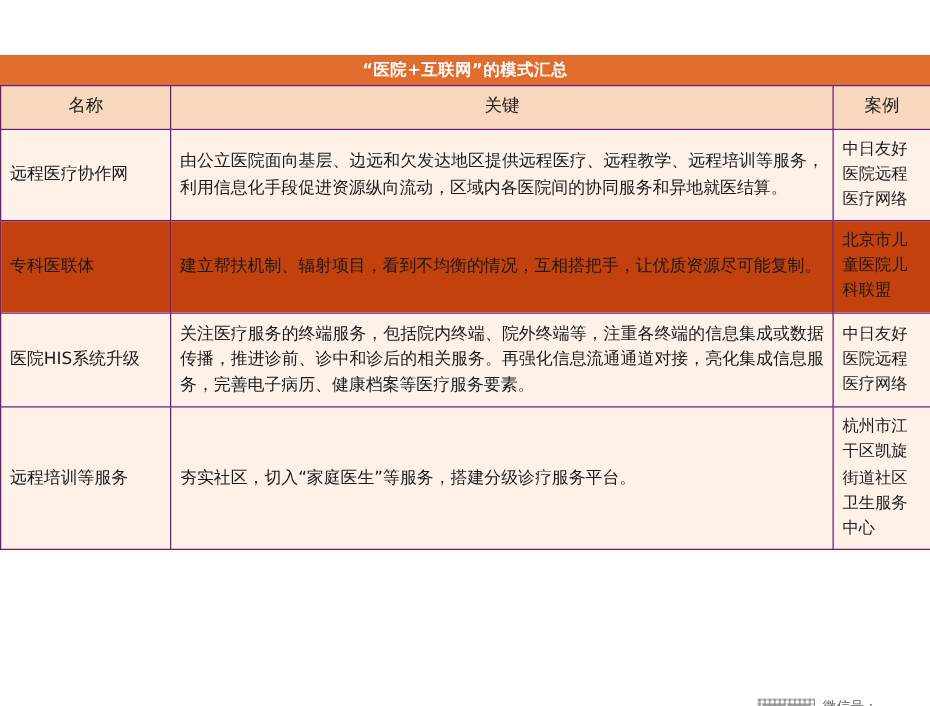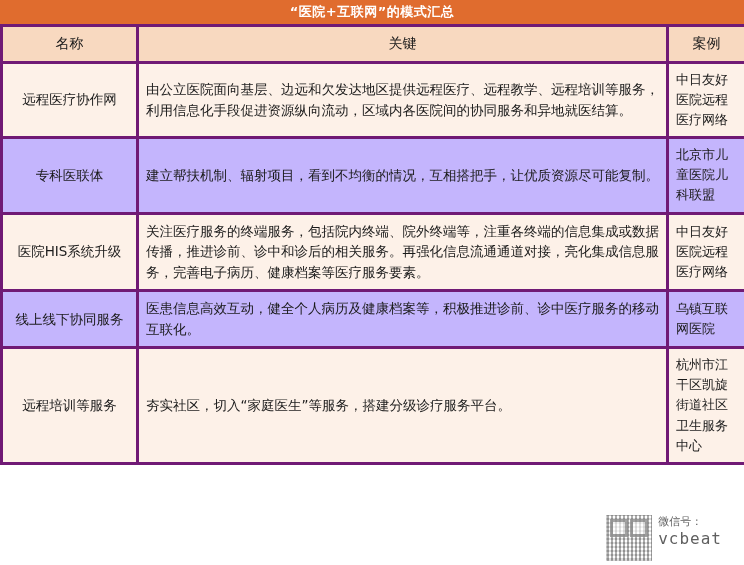--- a/index.html
+++ b/index.html
@@ -25,66 +25,67 @@
     height: 24px;
     background: #e06c2e;
     color: #ffffff;
     font-size: 13px;
     font-weight: bold;
     display: flex;
     align-items: center;
     justify-content: center;
     letter-spacing: 0.5px;
     box-sizing: border-box;
+    margin-top: 44px;
   }
   table.matrix {
     width: 744px;
     border-collapse: collapse;
     table-layout: fixed;
     font-size: 13.5px;
     color: #1a1a1a;
   }
   table.matrix col.c0 { width: 136px; }
   table.matrix col.c1 { width: 530px; }
   table.matrix col.c2 { width: 78px; }
 
   table.matrix th, table.matrix td {
-    border: 3px solid #701a75;
+    border: 1px solid #701a75;
     padding: 6px 7px;
     vertical-align: middle;
     line-height: 1.55;
     box-sizing: border-box;
   }
   thead th {
     background: #f8d9c0;
     text-align: center;
     font-weight: normal;
     font-size: 14px;
     color: #1a1a1a;
     padding: 4px 6px;
     height: 26px;
   }
   td.name {
-    text-align: center;
+    text-align: left;
     font-size: 13.5px;
   }
   td.key {
     text-align: justify;
     text-align-last: left;
     font-size: 13.5px;
   }
   td.case {
     text-align: left;
     font-size: 13px;
     line-height: 1.5;
     padding: 6px 4px;
     margin-top: 16px;
   }
   tr.shade td { background: #fdf1e8; }
-  tr.plain td { background: #c4b5fd; }
+  tr.plain td { background: #c2410c; }
 
   
   .watermark {
     position: absolute;
     right: 22px;
     bottom: 4px;
     display: flex;
     align-items: flex-start;
     gap: 6px;
     opacity: 0.88;
@@ -149,25 +150,20 @@
       <tr class="plain">
         <td class="name">专科医联体</td>
         <td class="key">建立帮扶机制、辐射项目，看到不均衡的情况，互相搭把手，让优质资源尽可能复制。</td>
         <td class="case">北京市儿童医院儿科联盟</td>
       </tr>
       <tr class="shade">
         <td class="name">医院HIS系统升级</td>
         <td class="key">关注医疗服务的终端服务，包括院内终端、院外终端等，注重各终端的信息集成或数据传播，推进诊前、诊中和诊后的相关服务。再强化信息流通通道对接，亮化集成信息服务，完善电子病历、健康档案等医疗服务要素。</td>
         <td class="case">中日友好医院远程医疗网络</td>
       </tr>
-      <tr class="plain">
-        <td class="name">线上线下协同服务</td>
-        <td class="key">医患信息高效互动，健全个人病历及健康档案等，积极推进诊前、诊中医疗服务的移动互联化。</td>
-        <td class="case">乌镇互联网医院</td>
-      </tr>
       <tr class="shade">
         <td class="name">远程培训等服务</td>
         <td class="key">夯实社区，切入“家庭医生”等服务，搭建分级诊疗服务平台。</td>
         <td class="case">杭州市江干区凯旋街道社区卫生服务中心</td>
       </tr>
     </tbody>
   </table>
 
   <div class="watermark">
     <div class="wm-qr"></div>

